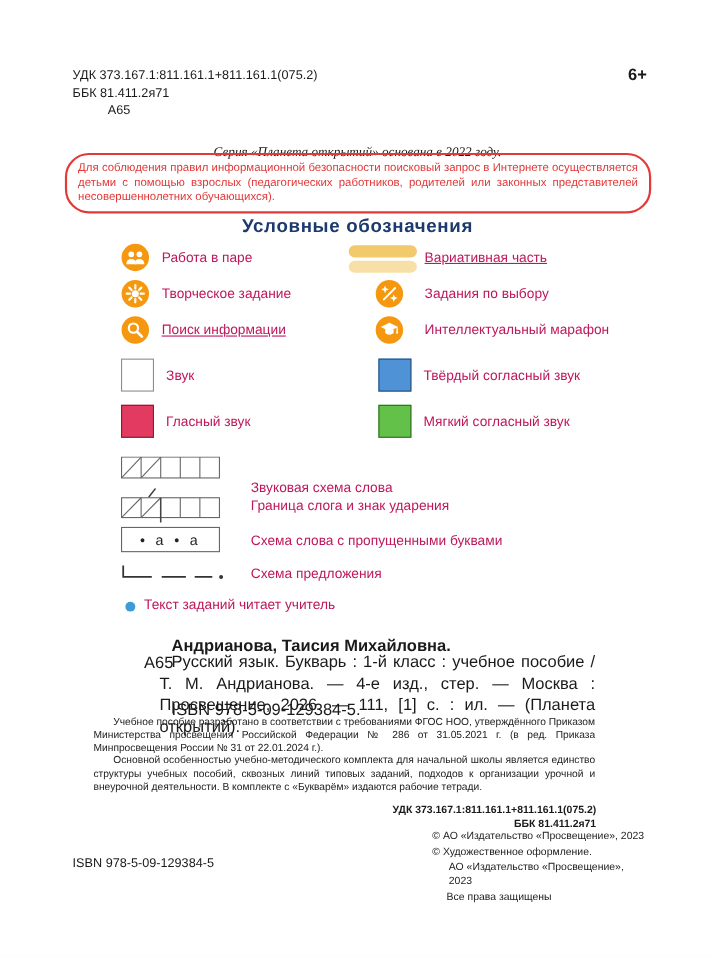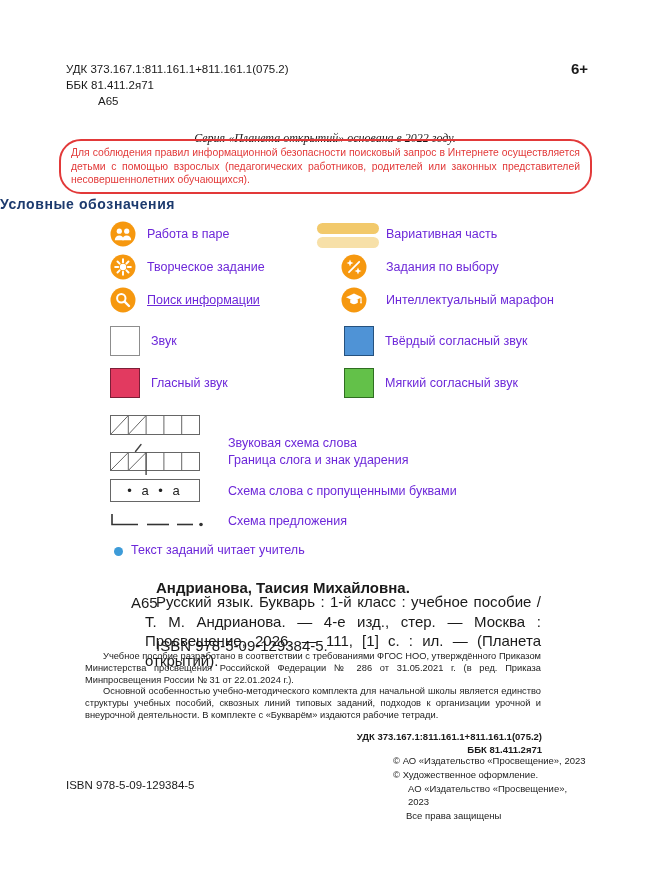--- a/index.html
+++ b/index.html
@@ -9,22 +9,22 @@
     background:#ffffff; font-family:"Liberation Sans", sans-serif;
     color:#1a1a1a; overflow:hidden;
   }
   .abs { position:absolute; }
   .small { font-size:11.5px; }
   .serif-italic { font-family:"Liberation Serif", serif; font-style:italic; font-size:12px; }
   .notice {
     border:2px solid #e23939; border-radius:22px; color:#e23939;
     font-size:10.4px; line-height:1.3; padding:5px 10px; text-align:justify;
   }
-  .legend-title { font-size:14px; font-weight:bold; color:#1c3a6e; letter-spacing:0.6px; width:100%; }
-  .lbl { font-size:12.5px; color:#6d28d9; white-space:nowrap; }
+  .legend-title { font-size:17px; font-weight:bold; color:#1c3a6e; letter-spacing:0.6px; text-align:center; width:100%; }
+  .lbl { font-size:12.5px; color:#be185d; white-space:nowrap; }
   .sq { width:30px; height:30px; }
   .sq-white { border:1.5px solid #8d8d8d; background:#fff; }
   .sq-vowel { background:#e23a60; border:1px solid #7c1f37; }
   .sq-hard  { background:#4f93d6; border:1px solid #25517e; }
   .sq-soft  { background:#63c149; border:1px solid #2f6e21; }
   .bars div { width:62px; height:11px; border-radius:5.5px; }
   .scheme-box {
     width:90px; height:23px; border:1px solid #666; display:flex;
     align-items:center; justify-content:center; font-size:13px; letter-spacing:3px; color:#222;
   }
@@ -57,21 +57,21 @@
       <circle cx="16.7" cy="10.2" r="2.6" fill="#fff"></circle>
       <path d="M4.8 19.2c0-3.1 2-4.7 4.5-4.7s4.5 1.6 4.5 4.7z" fill="#fff"></path>
       <path d="M12.2 19.2c0-3.1 2-4.7 4.5-4.7s4.5 1.6 4.5 4.7z" fill="#fff"></path>
     </svg>
   </div>
   <div class="abs lbl" style="top:227px;left:147px;">Работа в паре</div>
   <div class="abs bars" style="top:223px;left:317px;">
     <div style="background:#f2c96b;"></div>
     <div style="background:#f7e0a8;margin-top:3px;"></div>
   </div>
-  <div class="abs lbl" style="top:227px;left:386px;">Вариативная часть</div>
+  <div class="abs lbl" style="top:227px;left:386px;text-decoration:underline;">Вариативная часть</div>
 
   <div class="abs" style="top:254px;left:110px;">
     <svg width="26" height="26" viewBox="0 0 26 26">
       <circle cx="13" cy="13" r="12.5" fill="#f6980f"></circle>
       <circle cx="13" cy="13" r="3.2" fill="#fff"></circle>
       <g stroke="#fff" stroke-width="2" stroke-linecap="round">
         <line x1="13" y1="5.2" x2="13" y2="8.2"></line>
           <line x1="13" y1="17.8" x2="13" y2="20.8"></line>
         <line x1="5.2" y1="13" x2="8.2" y2="13"></line>
           <line x1="17.8" y1="13" x2="20.8" y2="13"></line>

